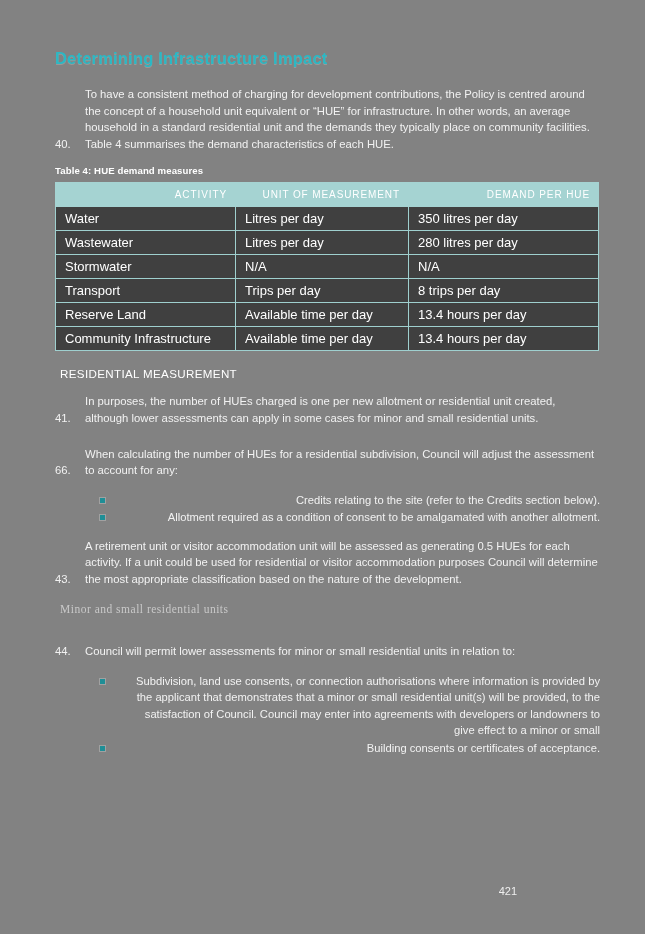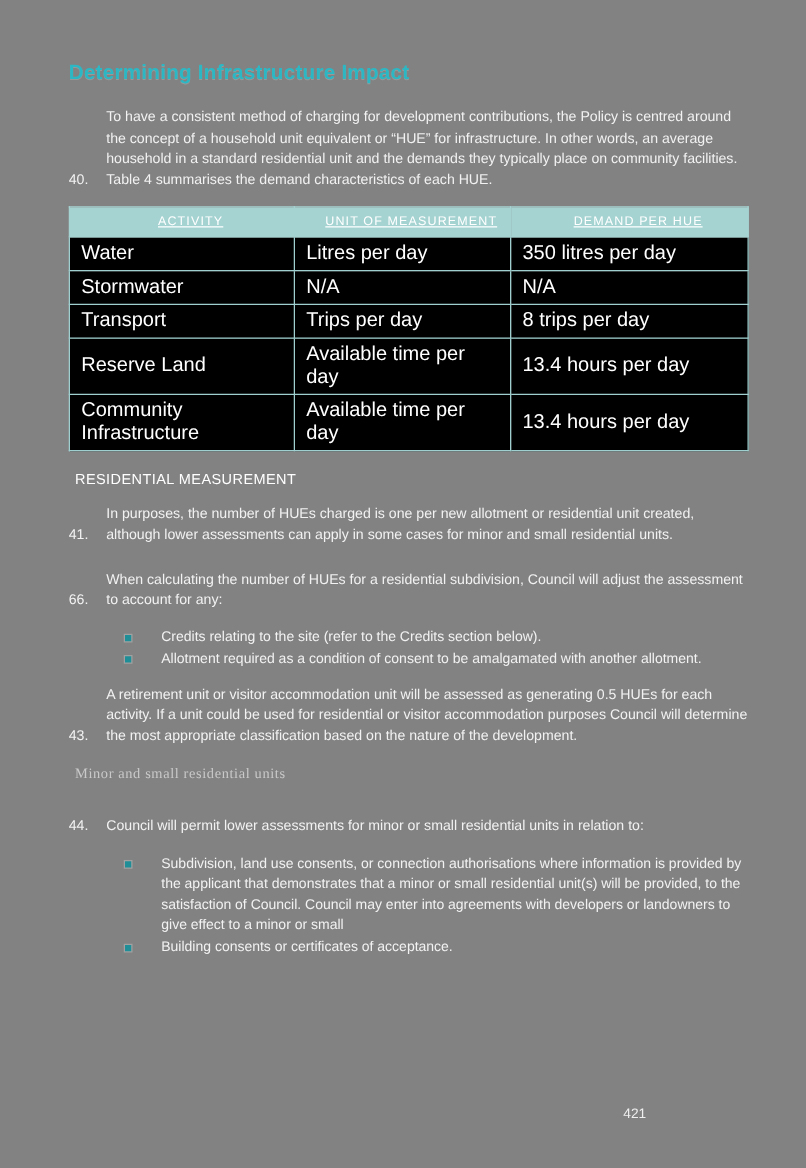--- a/index.html
+++ b/index.html
@@ -66,32 +66,31 @@
   table.hue-table {
     border-collapse: collapse;
     width: 543px;
     table-layout: fixed;
     margin-bottom: 16px;
     border: 1px solid #bcdedd;
   }
   table.hue-table th {
     background: #a5d3d2;
     color: #ffffff;
-    text-align: center;
+    text-align: right;
     font-size: 10px;
     font-weight: normal;
     letter-spacing: 0.9px;
     padding: 6px 8px 6px 22px;
     border: 1px solid #a5d3d2;
-    text-decoration: underline;
   }
   table.hue-table td {
-    background: #000000;
-    color: #ffffff;
-    font-size: 16px;
+    background: #404040;
+    color: #ffffff;
+    font-size: 13px;
     padding: 4px 8px 4px 9px;
     border: 1px solid #9fd0cf;
     height: 12px;
   }
   table.hue-table col.c1 { width: 180px; }
   table.hue-table col.c2 { width: 173px; }
   table.hue-table col.c3 { width: 190px; }
 
   
   .section-heading {
@@ -108,20 +107,21 @@
     letter-spacing: 0.5px;
     margin: 16px 0 28px 0;
     padding-left: 5px;
   }
 
   
   ul.bullets {
     list-style: none;
     margin: 0 0 6px 0;
     padding: 0 0 0 45px;
+    text-align: right;
   }
   ul.bullets li {
     position: relative;
     font-size: 11.2px;
     line-height: 16.4px;
     color: #f2f2f2;
     padding-left: 29px;
     margin-bottom: 1px;
   }
   ul.bullets li .bullet-mark {
@@ -149,20 +149,21 @@
 <div class="page">
   <div class="content">
 
     <h1 class="doc-title">Determining Infrastructure Impact</h1>
 
     <div class="para">
       <span class="num">40.</span>
       <span class="body">To have a consistent method of charging for development contributions, the Policy is centred around the concept of a household unit equivalent or “HUE” for infrastructure. In other words, an average household in a standard residential unit and the demands they typically place on community facilities. Table 4 summarises the demand characteristics of each HUE.</span>
     </div>
 
+    <div class="table-caption">Table 4: HUE demand measures</div>
 
     <table class="hue-table">
       <colgroup>
         <col class="c1">
           <col class="c2">
           <col class="c3">
       </colgroup>
       <thead>
         <tr>
           <th>ACTIVITY</th>
@@ -170,20 +171,25 @@
           <th>DEMAND PER HUE</th>
         </tr>
       </thead>
       <tbody>
         <tr>
           <td>Water</td>
           <td>Litres per day</td>
           <td>350 litres per day</td>
         </tr>
         <tr>
+          <td>Wastewater</td>
+          <td>Litres per day</td>
+          <td>280 litres per day</td>
+        </tr>
+        <tr>
           <td>Stormwater</td>
           <td>N/A</td>
           <td>N/A</td>
         </tr>
         <tr>
           <td>Transport</td>
           <td>Trips per day</td>
           <td>8 trips per day</td>
         </tr>
         <tr>

